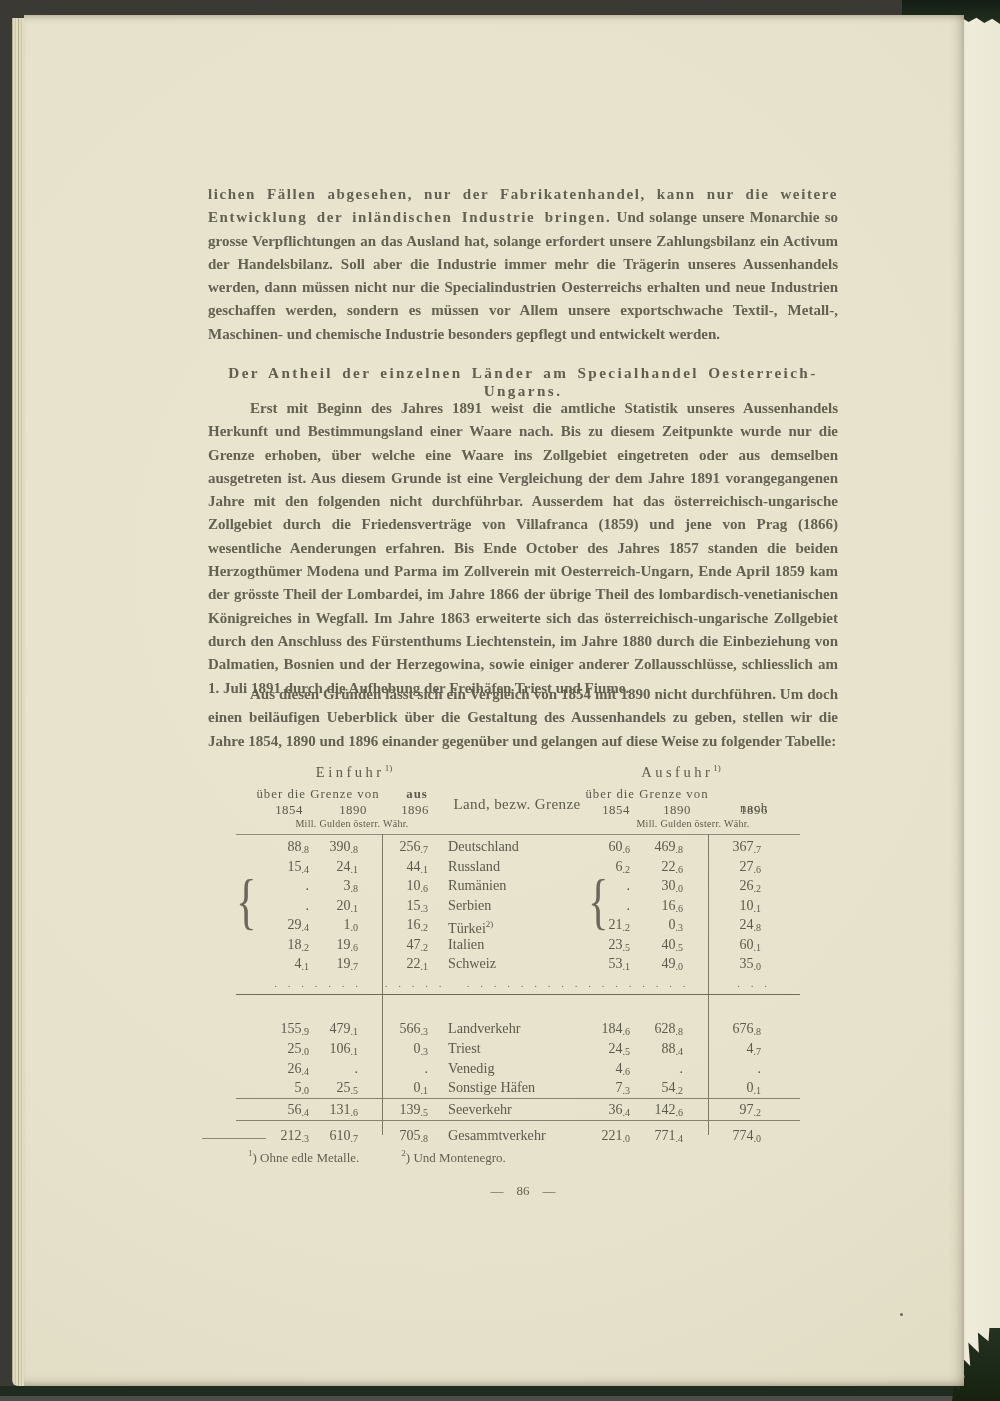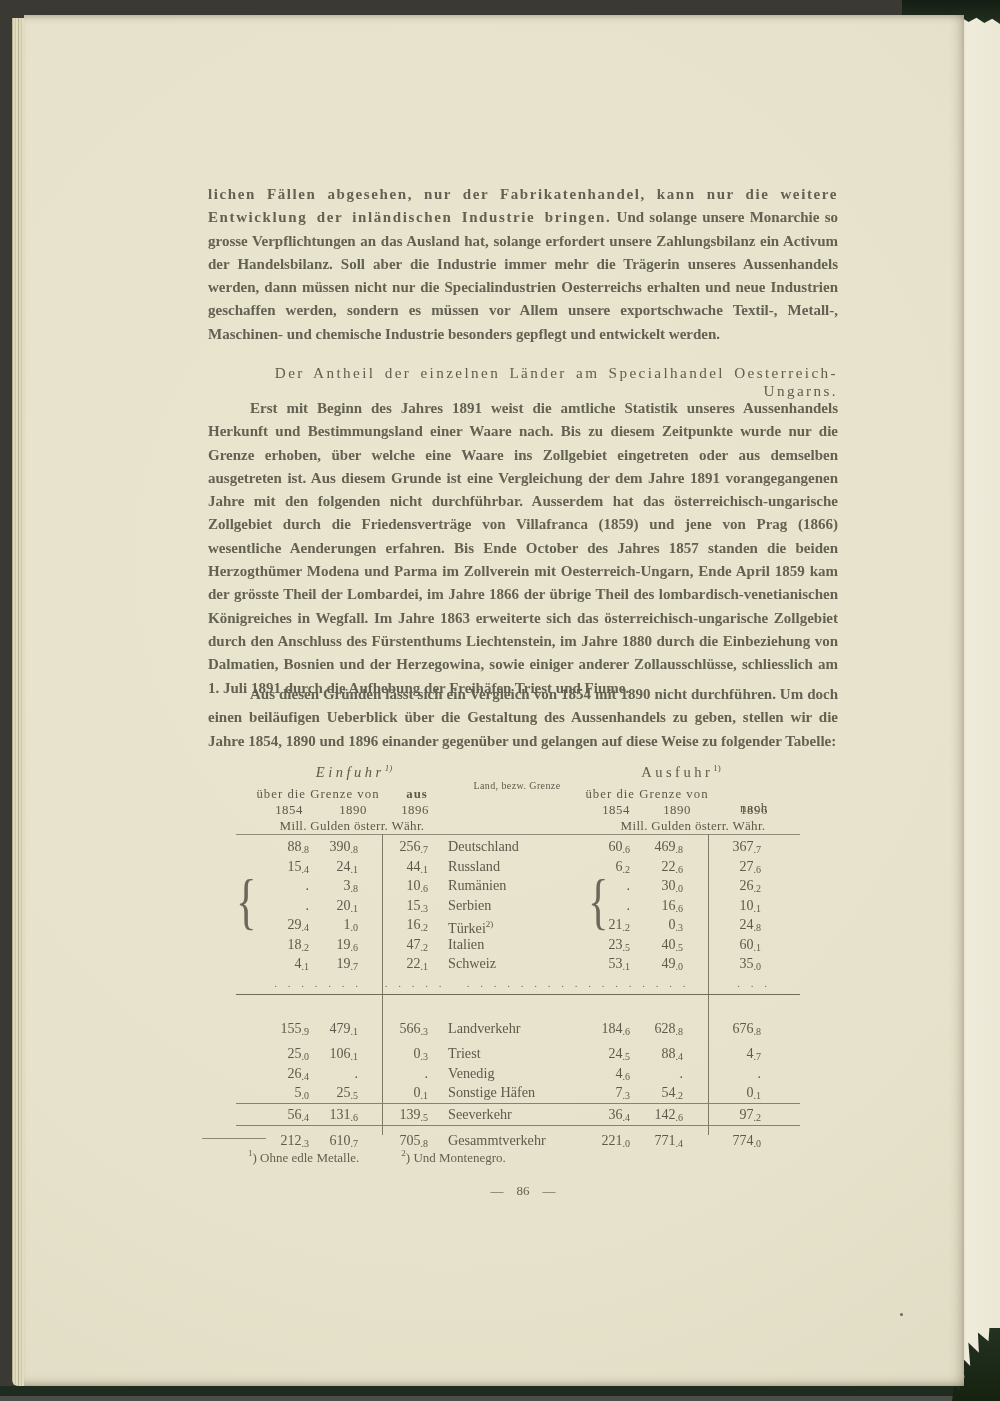--- a/index.html
+++ b/index.html
@@ -25,32 +25,32 @@
   .page{position:absolute;left:24px;top:15px;width:940px;height:1371px;
     background:radial-gradient(ellipse 120% 90% at 45% 40%,#eae5cf 0%,#e7e2cb 55%,#dfdac2 90%);
     box-shadow:inset -10px 0 14px -10px rgba(60,50,30,.45), inset 0 8px 10px -9px rgba(60,50,30,.5), inset 0 -9px 12px -10px rgba(60,50,30,.55);
     color:#615f50;}
   .speck{position:absolute;left:876px;top:1298px;width:3px;height:3px;border-radius:50%;background:#6b6a5e;}
 
   .textcol{position:absolute;left:184px;width:630px;}
   p.body{margin:0;font-size:15px;line-height:23.3px;text-align:justify;color:#636152;font-weight:bold;}
   .spaced{letter-spacing:1.6px;word-spacing:2.5px;}
   .indent{text-indent:42px;}
-  .heading{position:absolute;left:184px;width:630px;text-align:right;font-size:15.2px;
-    letter-spacing:2.4px;word-spacing:3px;color:#605e4f;}
+  .heading{position:absolute;left:184px;width:630px;text-align:center;font-size:15.2px;
+    letter-spacing:2.4px;word-spacing:3px;color:#605e4f;font-weight:bold;}
 
   
   .dtable{position:absolute;left:212px;top:745px;width:564px;color:#5c5a4b;}
   .thead{position:relative;height:74px;border-bottom:1px solid #908d7c;}
   .hd{position:absolute;transform:translateX(-50%);white-space:nowrap;}
   .hd-title{font-size:14.5px;letter-spacing:3.5px;top:3px;}
   .hd-sub{font-size:12.8px;letter-spacing:1px;top:27px;}
   .hd-year{font-size:12.8px;top:43px;letter-spacing:.5px;}
-  .hd-unit{font-size:13px;top:58px;letter-spacing:.3px;}
-  .hd-land{font-size:10px;top:20px;letter-spacing:.4px;}
+  .hd-unit{font-size:10px;top:58px;letter-spacing:.3px;}
+  .hd-land{font-size:15px;top:36px;letter-spacing:.4px;}
   sup.fn{font-size:9px;vertical-align:6px;letter-spacing:0;}
   .tbody{position:relative;padding-top:2px;}
   .trow{display:grid;grid-template-columns:18px 70px 58px 66px 138px 60px 62px 92px;
         height:19.5px;line-height:19.5px;font-size:14px;}
   .trow.tall{height:21px;line-height:21px;}
   .cell{white-space:nowrap;}
   .num{text-align:right;}
   .c-e0{padding-right:15px;} .c-e1{padding-right:24px;} .c-e2{padding-right:20px;}
   .c-a0{padding-right:16px;} .c-a1{padding-right:25px;} .c-a2{padding-right:39px;}
   .c-land{font-size:14.2px;}
@@ -92,21 +92,21 @@
     <div class="textcol" style="top:382px;">
       <p class="body indent">Erst mit Beginn des Jahres 1891 weist die amtliche Statistik unseres Aussenhandels Herkunft und Bestimmungsland einer Waare nach.  Bis zu diesem Zeitpunkte wurde nur die Grenze erhoben, über welche eine Waare ins Zollgebiet eingetreten oder aus demselben ausgetreten ist.  Aus diesem Grunde ist eine Vergleichung der dem Jahre 1891 vorangegangenen Jahre mit den folgenden nicht durchführbar.  Ausserdem hat das österreichisch-ungarische Zollgebiet durch die Friedensverträge von Villafranca (1859) und jene von Prag (1866) wesentliche Aenderungen erfahren.  Bis Ende October des Jahres 1857 standen die beiden Herzogthümer Modena und Parma im Zollverein mit Oesterreich-Ungarn, Ende April 1859 kam der grösste Theil der Lombardei, im Jahre 1866 der übrige Theil des lombardisch-venetianischen Königreiches in Wegfall.  Im Jahre 1863 erweiterte sich das österreichisch-ungarische Zollgebiet durch den Anschluss des Fürstenthums Liechtenstein, im Jahre 1880 durch die Einbeziehung von Dalmatien, Bosnien und der Herzegowina, sowie einiger anderer Zollausschlüsse, schliesslich am 1. Juli 1891 durch die Aufhebung der Freihäfen Triest und Fiume.</p>
     </div>
 
     <div class="textcol" style="top:668px;">
       <p class="body indent">Aus diesen Gründen lässt sich ein Vergleich von 1854 mit 1890 nicht durchführen. Um doch einen beiläufigen Ueberblick über die Gestaltung des Aussenhandels zu geben, stellen wir die Jahre 1854, 1890 und 1896 einander gegenüber und gelangen auf diese Weise zu folgender Tabelle:</p>
     </div>
 
     <div class="dtable">
       <div class="thead">
-        <span class="hd hd-title" style="left:118px;font-style:italic;"><span>Einfuhr</span><sup class="fn">1)</sup></span>
+        <span class="hd hd-title" style="left:118px;"><span>Einfuhr</span><sup class="fn">1)</sup></span>
         <span class="hd hd-title" style="left:445px;"><span>Ausfuhr</span><sup class="fn">1)</sup></span>
         <span class="hd hd-sub" style="left:82px;">über die Grenze von</span>
         <span class="hd hd-sub" style="left:181px;font-weight:bold;">aus</span>
         <span class="hd hd-sub" style="left:411px;">über die Grenze von</span>
         <span class="hd hd-sub" style="left:518px;margin-top:14px;">nach</span>
         <span class="hd hd-year" style="left:53px;">1854</span>
         <span class="hd hd-year" style="left:117px;">1890</span>
         <span class="hd hd-year" style="left:179px;">1896</span>
         <span class="hd hd-year" style="left:380px;">1854</span>
         <span class="hd hd-year" style="left:441px;">1890</span>
@@ -205,21 +205,21 @@
               <span class="cell"></span>
               <span class="cell num c-e0"><span class="n-int">155</span><span class="n-dec">.9</span></span>
               <span class="cell num c-e1"><span class="n-int">479</span><span class="n-dec">.1</span></span>
               <span class="cell num c-e2"><span class="n-int">566</span><span class="n-dec">.3</span></span>
               <span class="cell c-land">Landverkehr</span>
               <span class="cell num c-a0"><span class="n-int">184</span><span class="n-dec">.6</span></span>
               <span class="cell num c-a1"><span class="n-int">628</span><span class="n-dec">.8</span></span>
               <span class="cell num c-a2"><span class="n-int">676</span><span class="n-dec">.8</span></span>
             </div>
           </div>
-          <div style="margin-top:5px;">
+          <div style="">
             <div class="trow">
               <span class="cell"></span>
               <span class="cell num c-e0"><span class="n-int">25</span><span class="n-dec">.0</span></span>
               <span class="cell num c-e1"><span class="n-int">106</span><span class="n-dec">.1</span></span>
               <span class="cell num c-e2"><span class="n-int">0</span><span class="n-dec">.3</span></span>
               <span class="cell c-land">Triest</span>
               <span class="cell num c-a0"><span class="n-int">24</span><span class="n-dec">.5</span></span>
               <span class="cell num c-a1"><span class="n-int">88</span><span class="n-dec">.4</span></span>
               <span class="cell num c-a2"><span class="n-int">4</span><span class="n-dec">.7</span></span>
             </div>

